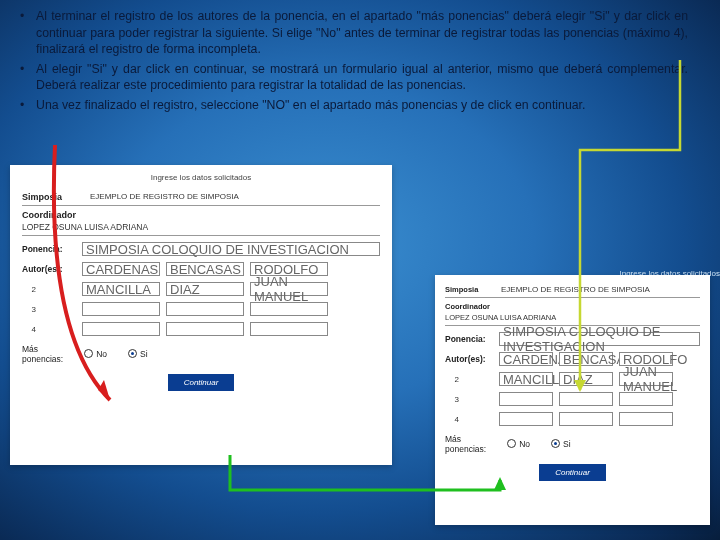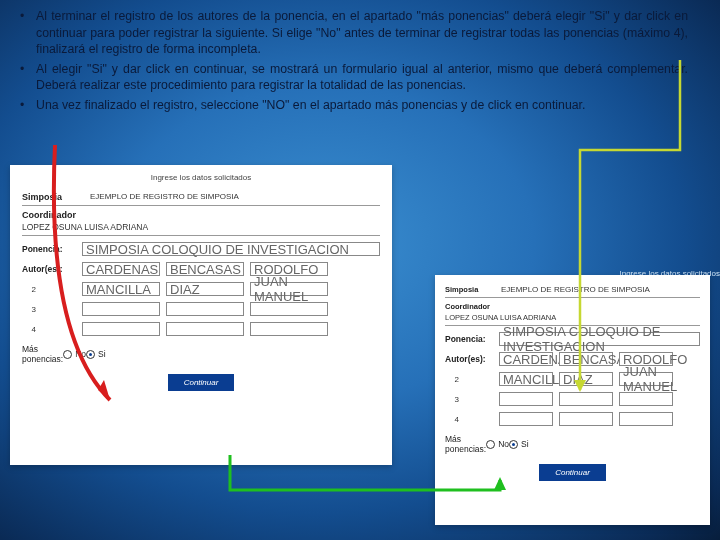--- a/index.html
+++ b/index.html
@@ -36,22 +36,22 @@
   .fc-label { font-weight: bold; width: 68px; flex-shrink: 0; }
   .fc-sub { font-size: 8px; color: #333; }
   .fc-coord { font-weight: bold; margin: 4px 0 2px; }
   .fc-name { font-size: 8.5px; margin-bottom: 6px; border-bottom: 1px solid #999; padding-bottom: 3px; color:#333; }
   .fc-row { display: flex; align-items: center; gap: 6px; margin-bottom: 6px; }
   .fc-row-label { width: 54px; font-weight: bold; font-size: 8.5px; }
   .fc-input { border: 1px solid #888; height: 14px; background: #fff; font-size: 13px; padding: 0 3px; display: flex; align-items: center; color:#666; }
   .fc-input.w1 { width: 78px; }
   .fc-input.w2 { width: 70px; }
   .fc-num { width: 14px; text-align: right; font-size: 8px; color:#333; }
-  .fc-mas { display: flex; align-items: center; margin-top: 8px; font-size: 8.5px; }
-  .fc-radio { display:inline-flex; align-items:flex-end; gap:3px; }
+  .fc-mas { display: flex; align-items: center; gap: 10px; margin-top: 8px; font-size: 8.5px; }
+  .fc-radio { display:inline-flex; align-items:flex-start; gap:3px;margin-left:11px; }
   .fc-radio-dot { width:9px; height:9px; border-radius:50%; border:1px solid #333; display:inline-block; position:relative; }
   .fc-radio-dot.on::after { content:""; position:absolute; inset:2px; border-radius:50%; background:#0a3d91; }
   .fc-btn { background:#0a3d91; color:#fff; font-size:8px; padding:4px 16px; border:none; margin: 10px auto 0; display:block;font-style:italic; }
 
   .form-right .fc-label { width: 56px; }
   .form-right .fc-row-label { width: 48px; }
   .form-right .fc-input.w2 { width: 54px; }
   .form-right .fc-name { font-size: 7.5px; }
 
   .tag-right { position:absolute; right:0; top:269px; font-size:8px; color:#cde3f5; }

